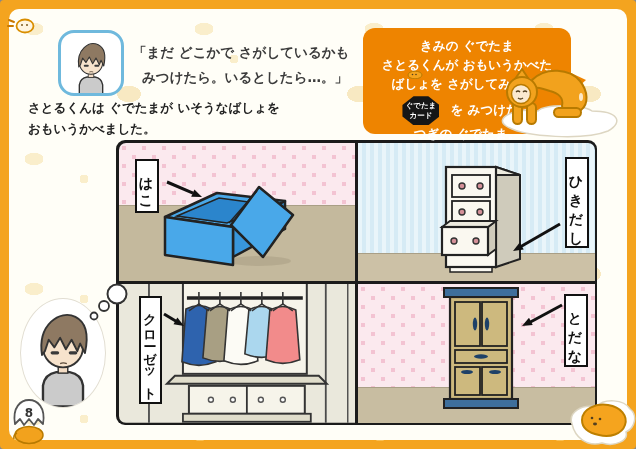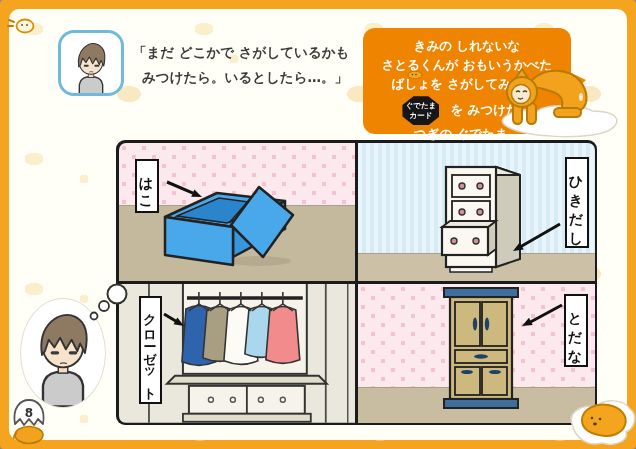--- a/index.html
+++ b/index.html
@@ -116,23 +116,27 @@
       <path d="M21,54 C16,22 40,6 56,14 C68,20 70,34 66,52 L61,42 L58,50 L52,38 L46,48 L40,36 L34,46 L28,38 L24,50 Z" fill="#8E7962" stroke="#333" stroke-width="2" stroke-linejoin="round"></path>
       <rect x="30" y="50" width="9" height="3.4" rx="1.7" fill="#3a3a3a"></rect>
       <rect x="49" y="50" width="9" height="3.4" rx="1.7" fill="#3a3a3a"></rect>
       <path d="M40,63 Q43,61.5 47,63" stroke="#5a4a3a" stroke-width="1.5" fill="none"></path>
     </svg>
   </div>
   <div class="abs speech">
     <div class="l1">「まだ どこかで さがしているかも</div>
     <div class="l2">みつけたら。いるとしたら…。」</div>
   </div>
+  <div class="abs narration">
+    <div>さとるくんは ぐでたまが いそうなばしょを</div>
+    <div>おもいうかべました。</div>
+  </div>
 
   <div class="abs callout">
-    <div>きみの しれないな</div>
+    <div>きみの ぐでたま</div>
     <div>さとるくんが おもいうかべた</div>
     <div>ばしょを さがしてみよう!</div>
     <div class="badge-row">
       <span class="badge">
         <span>ぐでたま</span>
         <span>カード</span>
       </span>
       <span>を みつけたら</span>
     </div>
     <div>つぎの ぐでたま。</div>

